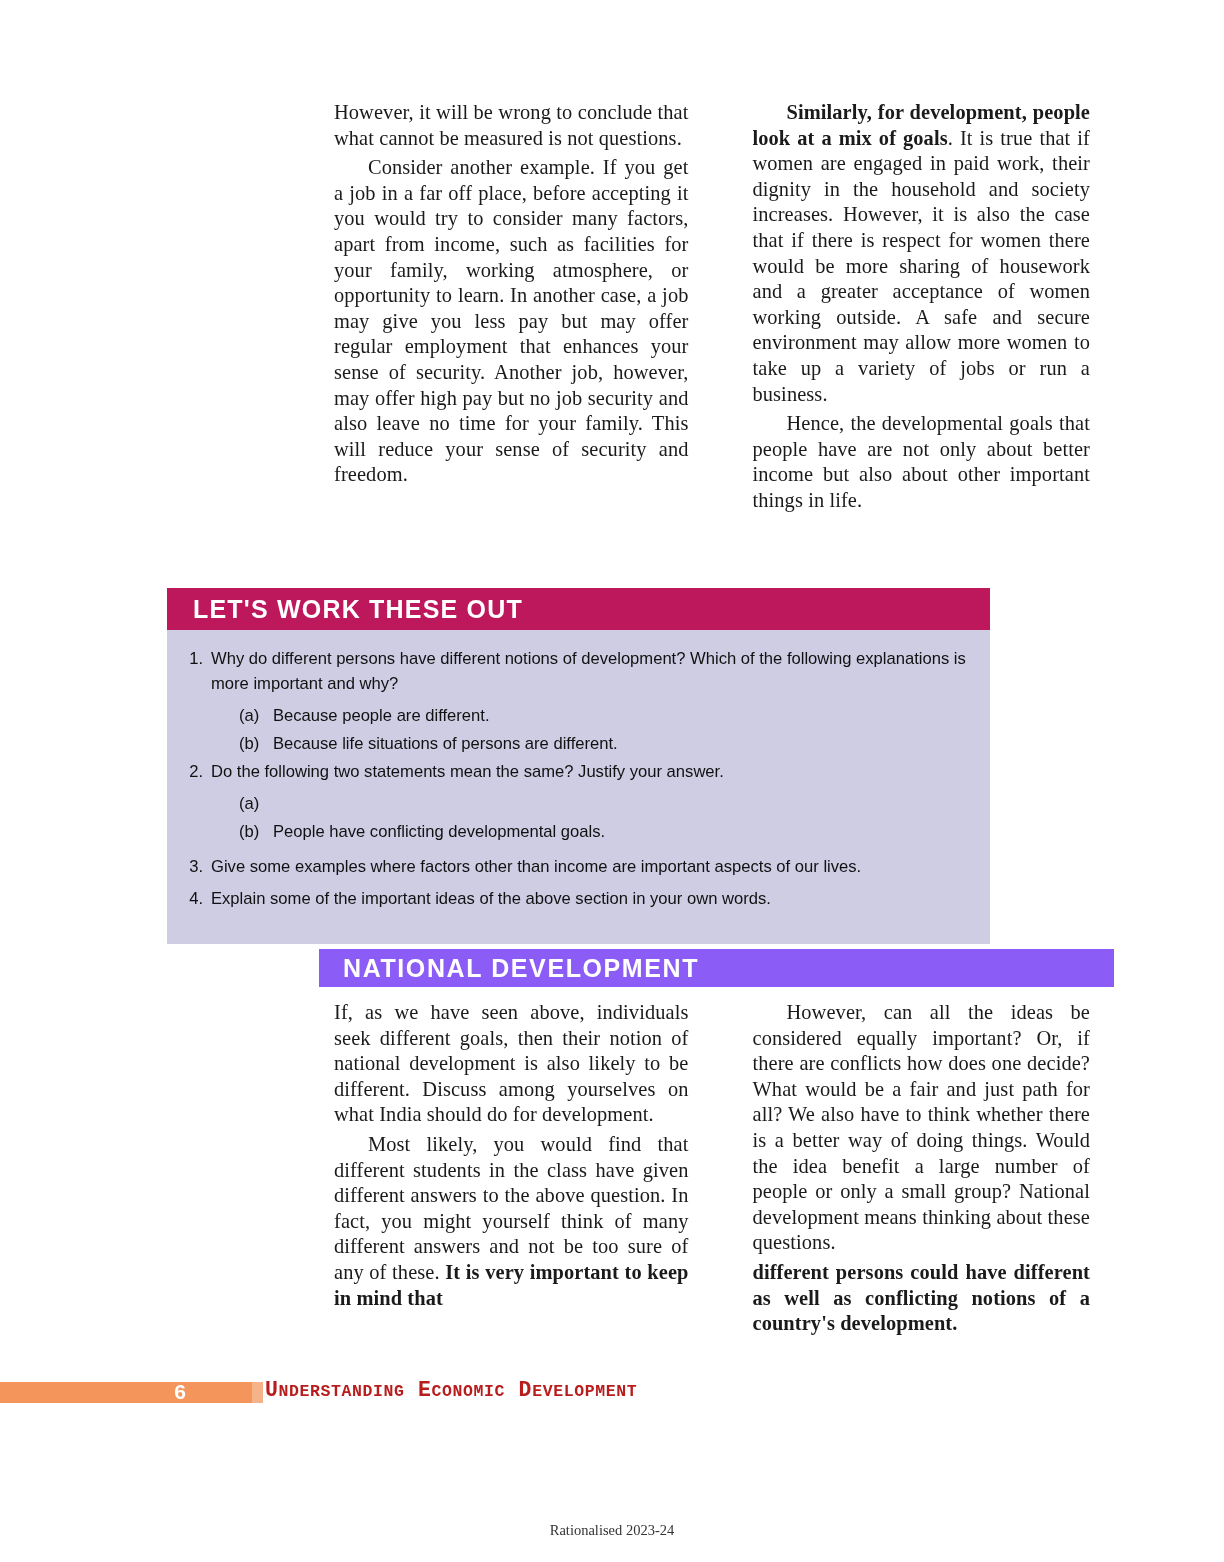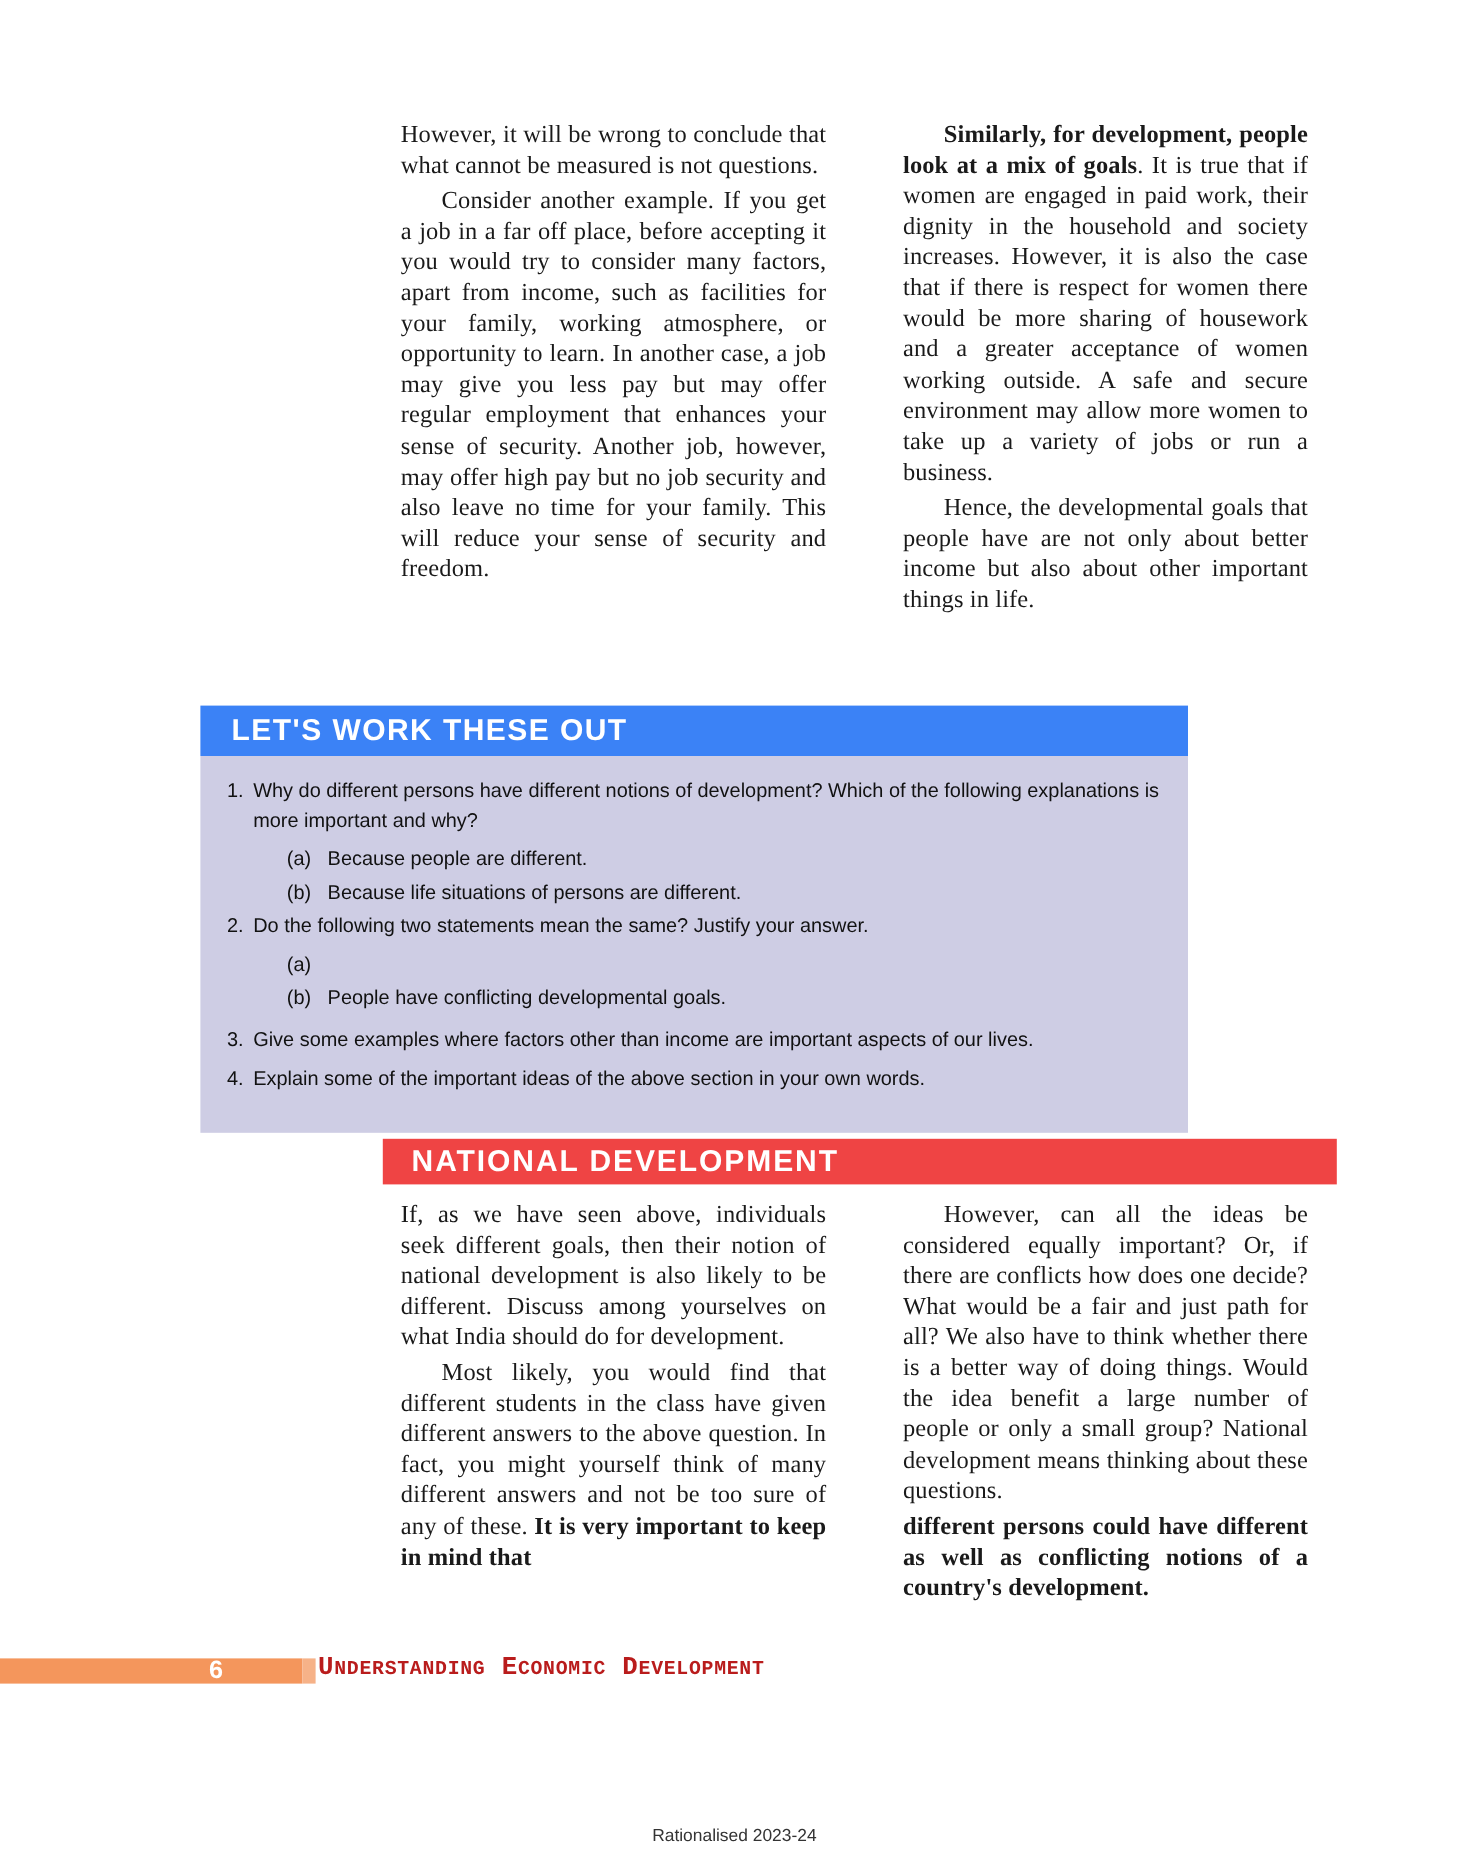--- a/index.html
+++ b/index.html
@@ -41,21 +41,21 @@
   .para b { font-weight: bold; }
 
   
   .lwto {
     position: absolute;
     left: 167px;
     top: 588px;
     width: 823px;
   }
   .lwto-header {
-    background: #3b82f6;
+    background: #be185d;
     height: 42px;
     display: flex;
     align-items: center;
     padding-left: 26px;
     box-sizing: border-box;
   }
   .lwto-header-title {
     font-family: "Liberation Sans", sans-serif;
     font-weight: bold;
     font-size: 25px;
@@ -101,21 +101,21 @@
   }
   .sub-text { flex: 1 1 auto; }
 
   
   .nd-header {
     position: absolute;
     left: 319px;
     top: 949px;
     width: 795px;
     height: 38px;
-    background: #ef4444;
+    background: #8b5cf6;
     display: flex;
     align-items: center;
     padding-left: 24px;
     box-sizing: border-box;
   }
   .nd-title {
     font-family: "Liberation Sans", sans-serif;
     font-weight: bold;
     font-size: 25px;
     color: #ffffff;
@@ -175,21 +175,21 @@
     white-space: nowrap;
   }
   .footer-title .sc { font-size: 16.5px; }
 
   .rationalised {
     position: absolute;
     left: 0;
     top: 1522px;
     width: 1224px;
     text-align: center;
-    font-family: Liberation Sans, sans-serif;
+    font-family: Liberation Serif, serif;
     font-size: 14.5px;
     color: #333333;
   }
 </style>
 </head>
 <body>
 
 <div class="top-cols">
   <div class="col-left">
     <p class="para">However, it will be wrong to conclude that what cannot be measured is not questions.</p>

